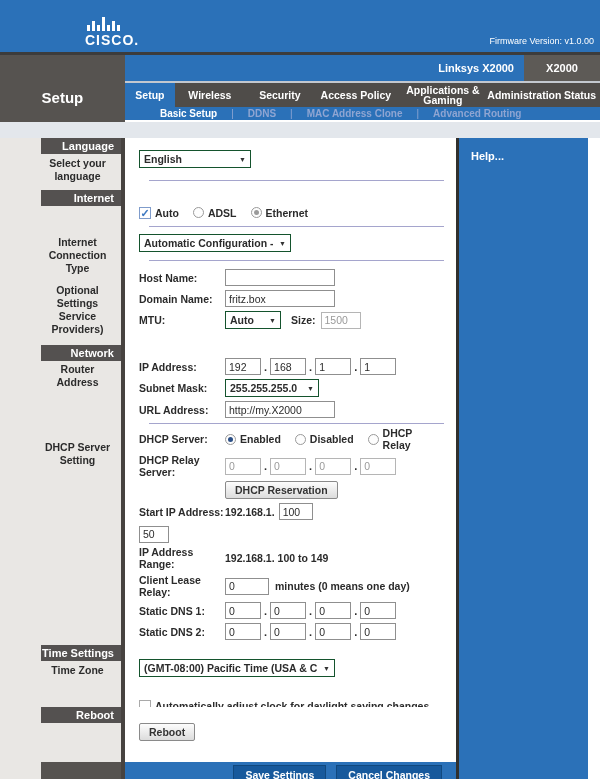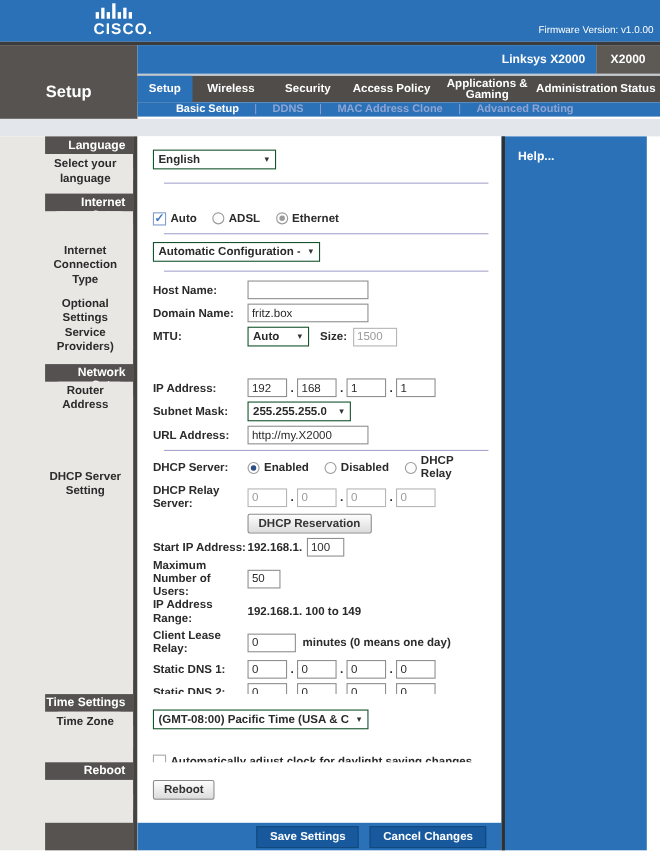--- a/index.html
+++ b/index.html
@@ -1,36 +1,36 @@
 <!DOCTYPE html>
 <html><head>
 <meta charset="utf-8">
 <style>
   * { margin:0; padding:0; box-sizing:border-box; }
   html,body { background:#fff; }
   body { font-family:"Liberation Sans", sans-serif; font-size:11px; color:#2b2b2b; }
   .page { width:600px; height:779px; background:#fff; position:relative; overflow:hidden; }
 
   
-  .banner { height:38px; background:#2b71b8; display:flex; justify-content:space-between; align-items:flex-end; padding:0 6px 4px 85px; }
+  .banner { height:52px; background:#2b71b8; display:flex; justify-content:space-between; align-items:flex-end; padding:0 6px 4px 85px; }
   .logo { color:#fff; }
   .logo-bars { display:flex; align-items:flex-end; gap:2px; height:15px; margin-bottom:1px; margin-left:2px; }
   .logo-bars span { width:3px; background:#fff; display:block; }
   .b1{height:6px}.b2{height:10px}.b3{height:6px}.b4{height:14px}.b5{height:6px}.b6{height:10px}.b7{height:6px}
   .logo-text { font-weight:bold; font-size:14px; letter-spacing:1px; color:#fff; }
   .firmware { color:#fff; font-size:9px; padding-bottom:2px; }
   .banner-divider { height:3px; background:#3c3c3c; }
 
   
   .header-row { display:flex; height:67px; }
   .page-title-cell { width:125px; background:#565350; color:#fff; font-size:15px; font-weight:bold; display:flex; justify-content:center; align-items:center; padding-top:18px; }
   .header-right { flex:1; display:flex; flex-direction:column; }
   .model-strip { height:28px; display:flex; border-bottom:2px solid #c3c8cf; }
   .brand-cell { flex:1; background:#2b71b8; color:#fff; font-weight:bold; font-size:11px; display:flex; justify-content:flex-end; align-items:center; padding-right:10px; }
-  .model-cell { width:58px; background:#5d5a56; color:#fff; font-weight:bold; font-size:11px; display:flex; justify-content:center; align-items:center; }
+  .model-cell { width:76px; background:#5d5a56; color:#fff; font-weight:bold; font-size:11px; display:flex; justify-content:center; align-items:center; }
   .tabs-row { height:24px; background:#4f4c49; display:flex; }
   .tab { color:#fff; font-weight:bold; font-size:10.5px; display:flex; justify-content:center; align-items:center; text-align:center; line-height:10px; padding:0 4px; cursor:pointer; }
   .tab.active { background:#2b71b8; }
   .t-setup{width:50px}.t-wireless{width:70px}.t-security{width:70px}.t-access{width:82px}.t-apps{width:92px}.t-admin{width:71px}.t-status{flex:1}
   .subnav-row { height:13px; background:#2b71b8; display:flex; align-items:center; gap:14px; padding-left:35px; font-size:10px; }
   .subnav-row .sep { color:#8fa5d2; }
   .subnav-link { color:#8fa5d2; font-weight:bold; cursor:pointer; }
   .subnav-link.active { color:#fff; }
 
   .gap-strip { height:16px; background:#e3e7ec; }
@@ -280,21 +280,20 @@
         <div class="frow mt3">
           <span class="lbl"></span>
           <button class="btn">DHCP Reservation</button>
         </div>
         <div class="frow mt4">
           <span class="lbl">Start IP Address:</span>
           <span class="statictext" style="margin-right:4px;">192.168.1.</span>
           <input type="text" class="w-sm" value="100" style="">
         </div>
         <div class="frow mt2" style="min-height:24px;">
-          <span class="lbl">Maximum Number of Users:</span>
           <input type="text" class="w-xs" value="50" style="">
         </div>
         <div class="frow" style="min-height:14px;">
           <span class="lbl">IP Address Range:</span>
           <span class="statictext">192.168.1. 100 to 149</span>
         </div>
         <div class="frow mt4">
           <span class="lbl">Client Lease Relay:</span>
           <input type="text" class="w-lease" value="0" style="">
           <span class="statictext" style="margin-left:6px;">minutes (0 means one day)</span>

